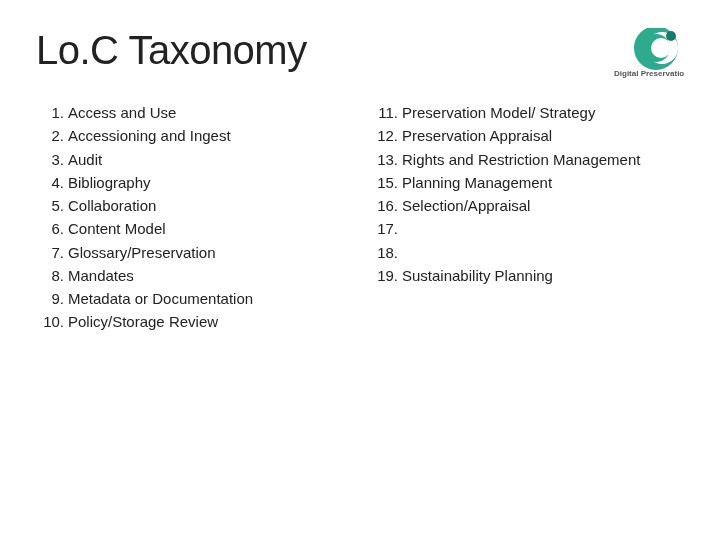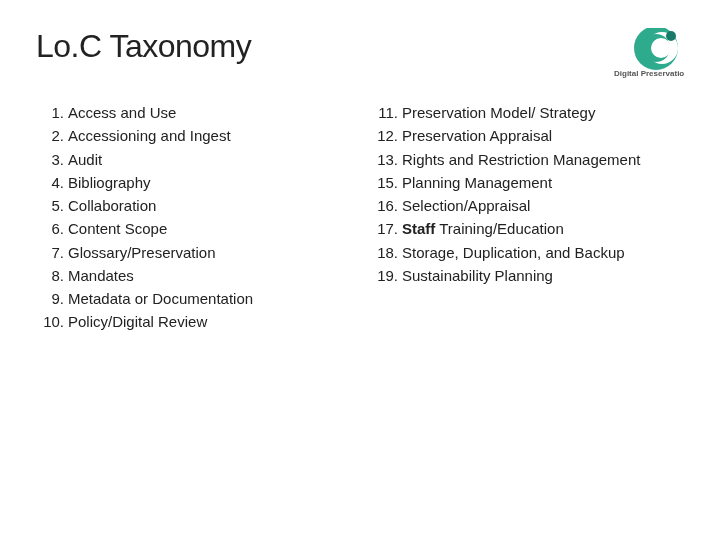--- a/index.html
+++ b/index.html
@@ -16,21 +16,21 @@
       padding: 28px 36px 20px 36px;
       position: relative;
     }
     .header {
       display: flex;
       justify-content: space-between;
       align-items: flex-start;
       margin-bottom: 18px;
     }
     .title {
-      font-size: 32px;
+      font-size: 40px;
       font-weight: 300;
       color: #222;
       letter-spacing: -0.5px;
     }
     .logo {
       width: 80px;
       height: 55px;
       flex-shrink: 0;
     }
     .content {
@@ -96,37 +96,37 @@
         <div class="list-item">
           <span class="list-num">4.</span>
           <span class="list-text">Bibliography</span>
         </div>
         <div class="list-item">
           <span class="list-num">5.</span>
           <span class="list-text">Collaboration</span>
         </div>
         <div class="list-item">
           <span class="list-num">6.</span>
-          <span class="list-text">Content Scope</span>
+          <span class="list-text">Content Model</span>
         </div>
         <div class="list-item">
           <span class="list-num">7.</span>
           <span class="list-text">Glossary/Preservation</span>
         </div>
         <div class="list-item">
           <span class="list-num">8.</span>
           <span class="list-text">Mandates</span>
         </div>
         <div class="list-item">
           <span class="list-num">9.</span>
           <span class="list-text">Metadata or Documentation</span>
         </div>
         <div class="list-item">
           <span class="list-num">10.</span>
-          <span class="list-text">Policy/Digital Review</span>
+          <span class="list-text">Policy/Storage Review</span>
         </div>
       </div>
     <div class="right-col" id="right-col">
         <div class="list-item">
           <span class="list-num">11.</span>
           <span class="list-text">Preservation Model/ Strategy</span>
         </div>
         <div class="list-item">
           <span class="list-num">12.</span>
           <span class="list-text">Preservation Appraisal</span>
@@ -138,25 +138,23 @@
         <div class="list-item">
           <span class="list-num">15.</span>
           <span class="list-text">Planning Management</span>
         </div>
         <div class="list-item">
           <span class="list-num">16.</span>
           <span class="list-text">Selection/Appraisal</span>
         </div>
         <div class="list-item">
           <span class="list-num">17.</span>
-          <span class="list-text"><strong>Staff</strong> Training/Education</span>
         </div>
         <div class="list-item">
           <span class="list-num">18.</span>
-          <span class="list-text">Storage, Duplication, and Backup</span>
         </div>
         <div class="list-item">
           <span class="list-num">19.</span>
           <span class="list-text">Sustainability Planning</span>
         </div>
       </div>
   </div>
 </div>
 
 </body></html>

